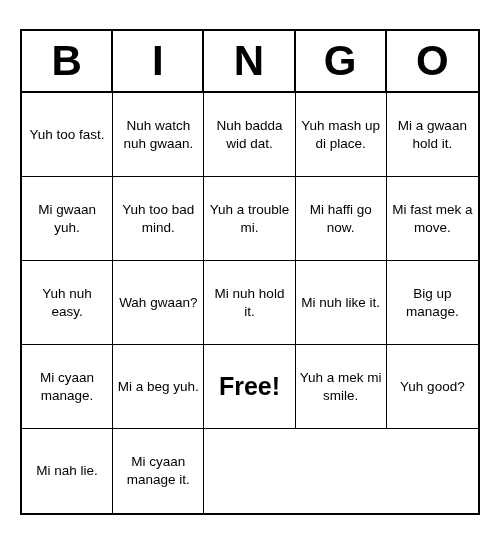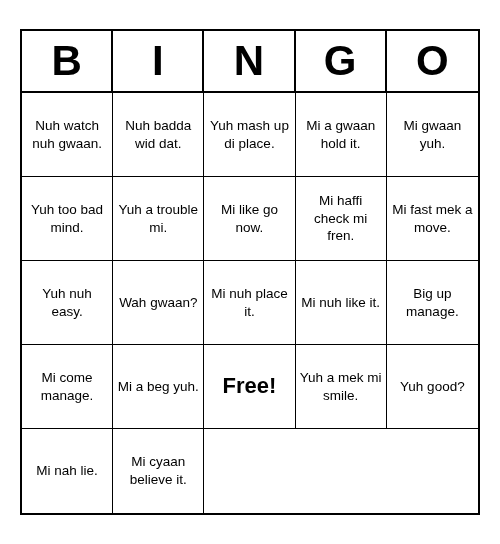--- a/index.html
+++ b/index.html
@@ -51,52 +51,52 @@
       font-family: Arial, sans-serif;
     }
     .bingo-cell:nth-child(5n) {
       border-right: none;
       text-align: center;
     }
     .bingo-cell:nth-child(n+21) {
       border-bottom: none;
     }
     .bingo-cell.free {
-      font-size: 22px;
+      font-size: 25px;
       font-weight: bold;
     }
   </style>
 </head>
 <body>
 
 <div class="bingo-card">
   <div class="bingo-header">
     <div class="bingo-header-cell">B</div>
     <div class="bingo-header-cell">I</div>
     <div class="bingo-header-cell">N</div>
     <div class="bingo-header-cell">G</div>
     <div class="bingo-header-cell">O</div>
   </div>
   <div class="bingo-grid" id="grid">
+  <div class="bingo-cell">Yuh too fast.</div>
       <div class="bingo-cell">Nuh watch nuh gwaan.</div>
       <div class="bingo-cell">Nuh badda wid dat.</div>
       <div class="bingo-cell">Yuh mash up di place.</div>
       <div class="bingo-cell">Mi a gwaan hold it.</div>
       <div class="bingo-cell">Mi gwaan yuh.</div>
       <div class="bingo-cell">Yuh too bad mind.</div>
       <div class="bingo-cell">Yuh a trouble mi.</div>
-      <div class="bingo-cell">Mi like go now.</div>
-      <div class="bingo-cell">Mi haffi check mi fren.</div>
+      <div class="bingo-cell">Mi haffi go now.</div>
       <div class="bingo-cell">Mi fast mek a move.</div>
       <div class="bingo-cell">Yuh nuh easy.</div>
       <div class="bingo-cell">Wah gwaan?</div>
-      <div class="bingo-cell">Mi nuh place it.</div>
+      <div class="bingo-cell">Mi nuh hold it.</div>
       <div class="bingo-cell">Mi nuh like it.</div>
       <div class="bingo-cell">Big up manage.</div>
-      <div class="bingo-cell">Mi come manage.</div>
+      <div class="bingo-cell">Mi cyaan manage.</div>
       <div class="bingo-cell">Mi a beg yuh.</div>
       <div class="bingo-cell free">Free!</div>
       <div class="bingo-cell">Yuh a mek mi smile.</div>
       <div class="bingo-cell">Yuh good?</div>
       <div class="bingo-cell">Mi nah lie.</div>
-      <div class="bingo-cell">Mi cyaan believe it.</div>
+      <div class="bingo-cell">Mi cyaan manage it.</div>
     </div>
 </div>
 
 </body></html>

